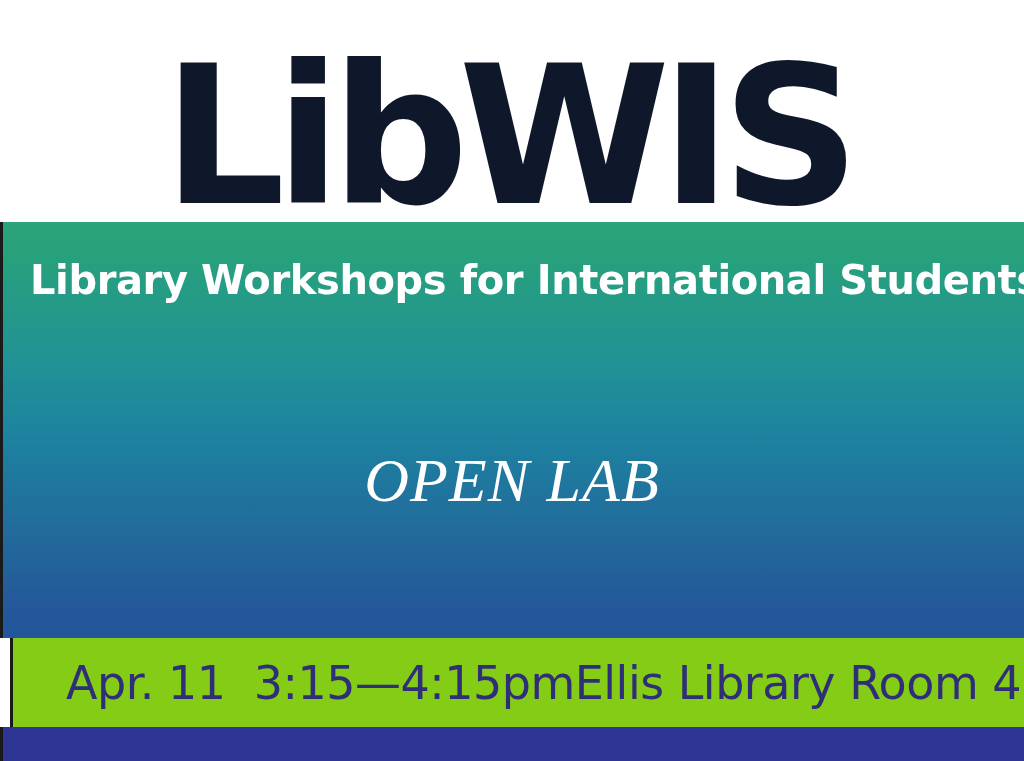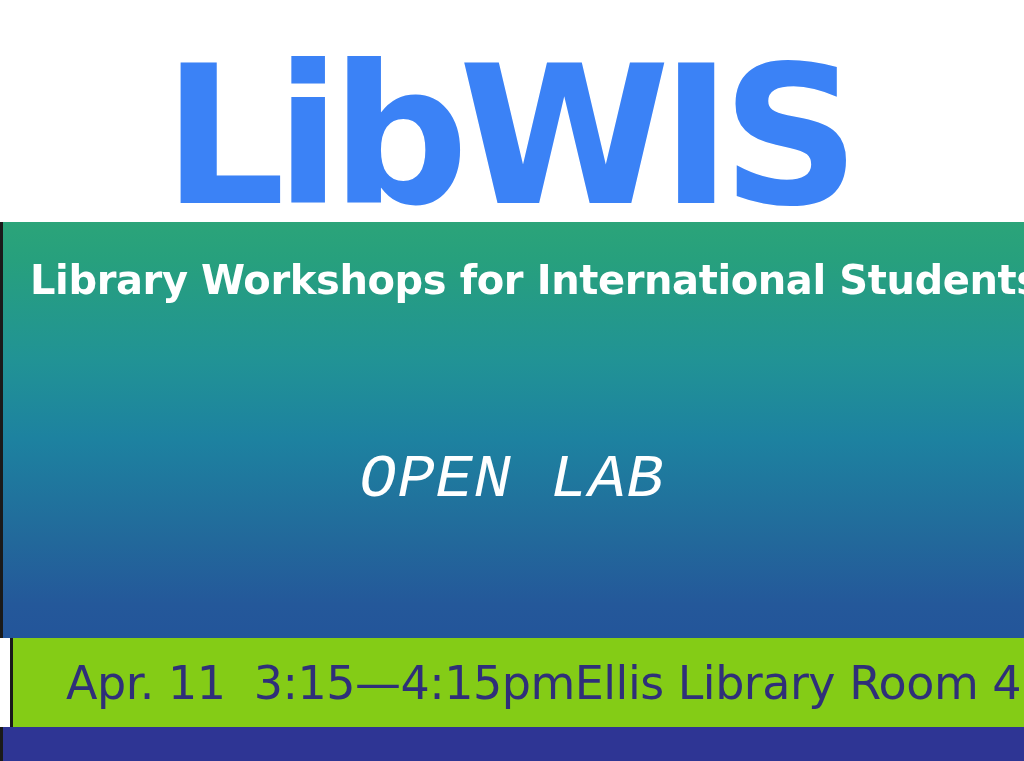--- a/index.html
+++ b/index.html
@@ -62,21 +62,21 @@
   .logo {
     position: absolute;
     left: 163px;
     top: 52px;
     margin: 0;
     font-family: "DejaVu Sans", sans-serif;
     font-weight: 700;
     font-size: 192px;
     line-height: 170px;
     letter-spacing: -10px;
-    color: #3b82f6;
+    color: #0f172a;
     white-space: nowrap;
     -webkit-font-smoothing: antialiased;
   }
 
   
   .subtitle {
     position: absolute;
     left: 30px;
     top: 256px;
     margin: 0;
@@ -92,21 +92,21 @@
   }
 
   
   .headline {
     position: absolute;
     left: 0;
     top: 443px;
     width: 1024px;
     margin: 0;
     text-align: center;
-    font-family: Liberation Mono, monospace;
+    font-family: Liberation Serif, serif;
     font-style: italic;
     font-weight: 400;
     font-size: 62px;
     line-height: 74px;
     letter-spacing: 1px;
     color: #ffffff;
     z-index: 6;
   }
 
   

